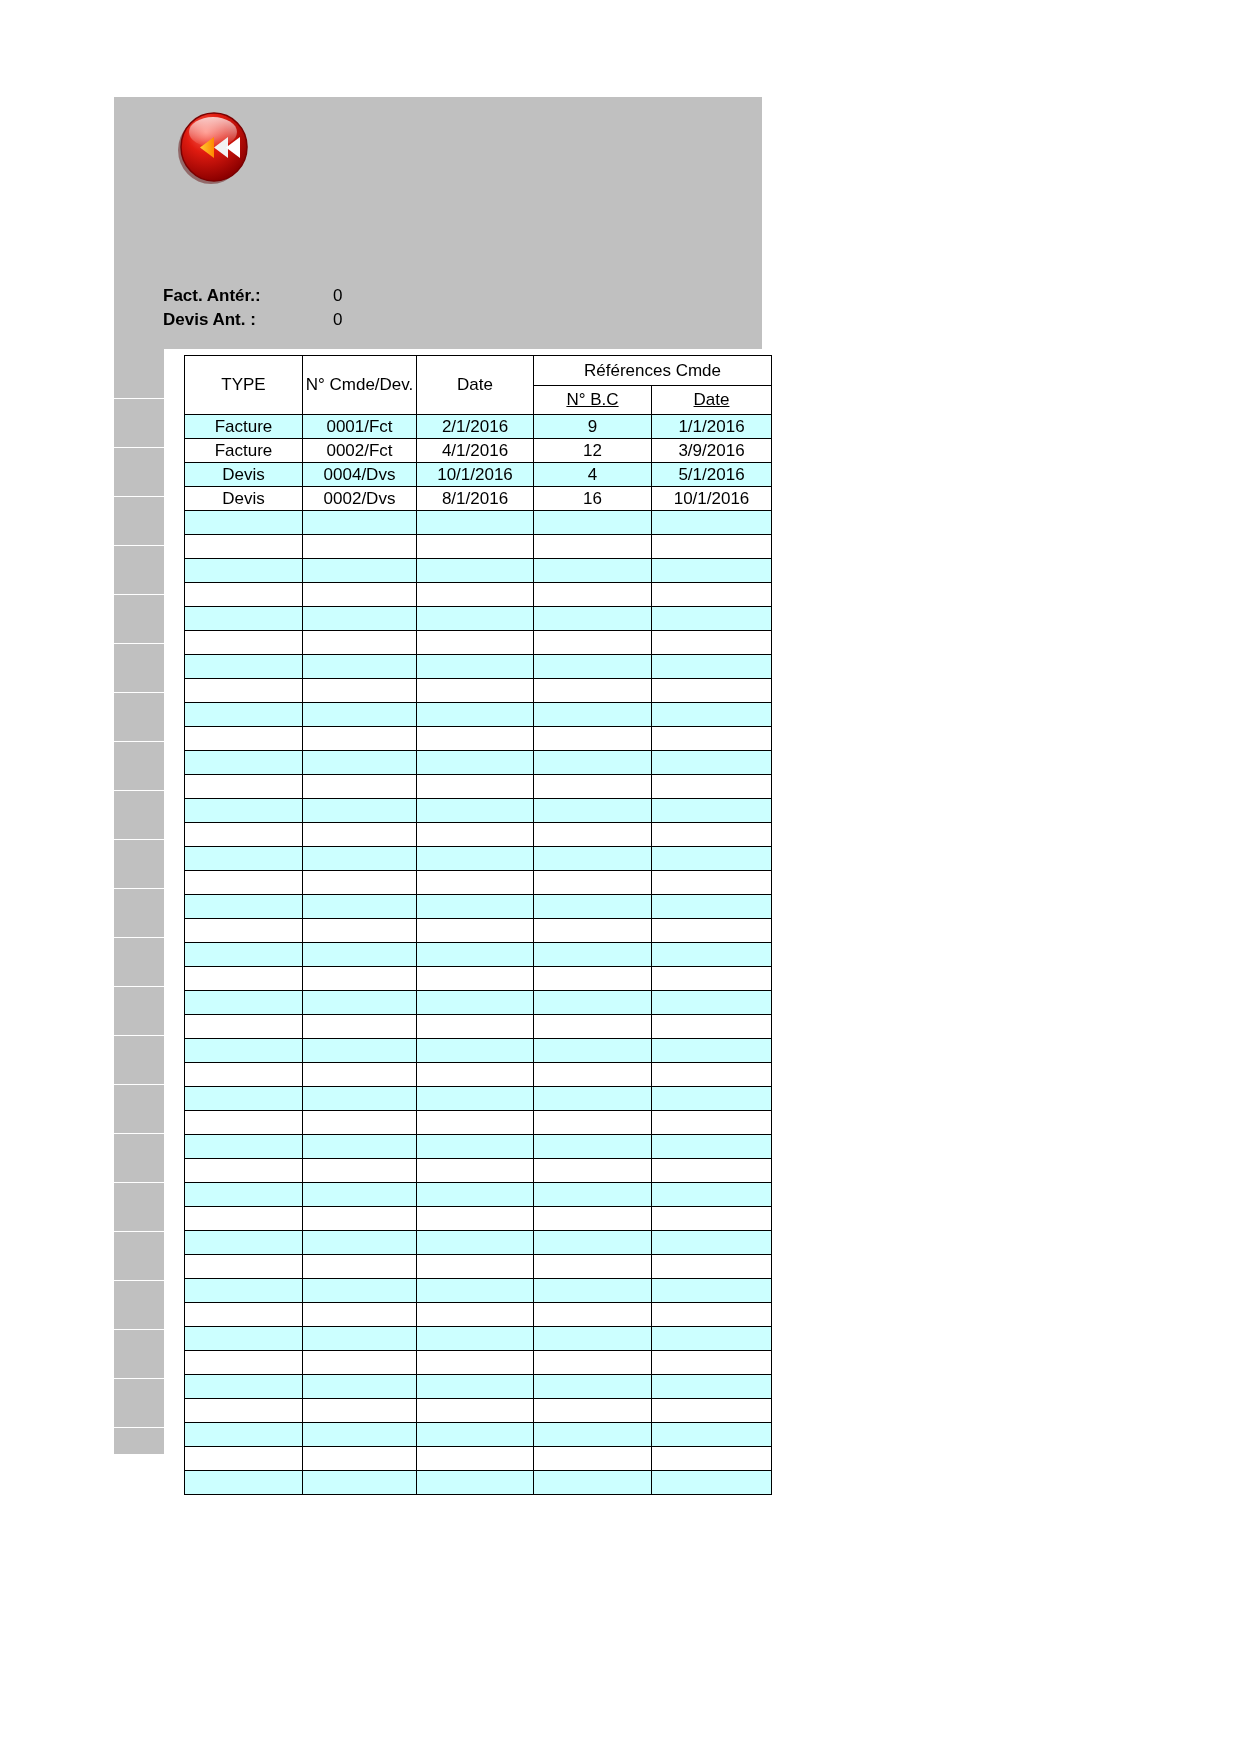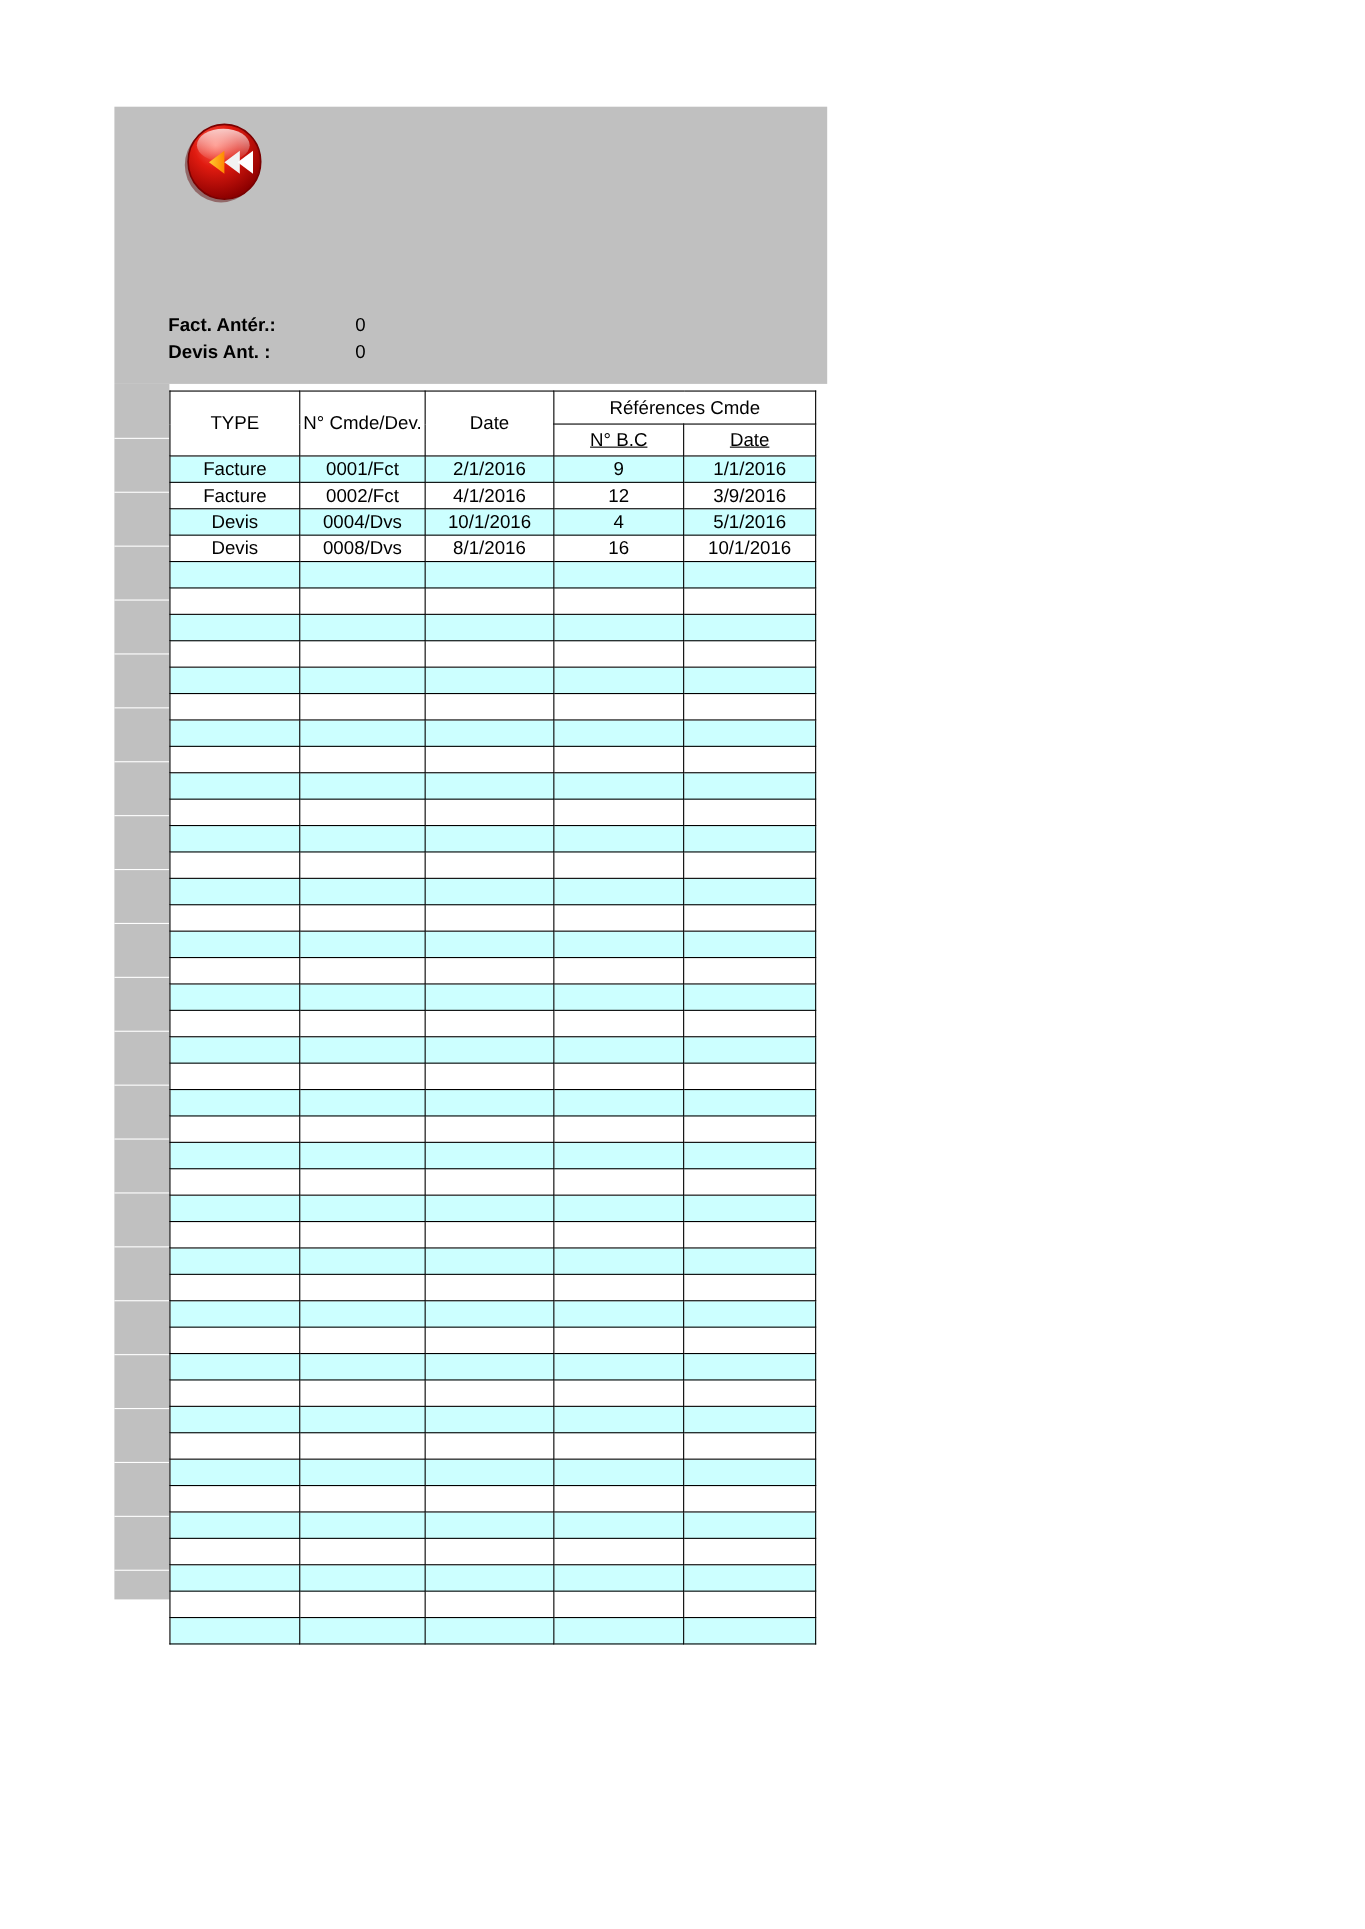--- a/index.html
+++ b/index.html
@@ -2,21 +2,21 @@
 <html><head>
 <meta charset="utf-8">
 <style>
   html,body{margin:0;padding:0;}
   body{
     width:1241px;height:1754px;background:#ffffff;
     font-family:"Liberation Sans", sans-serif;
     -webkit-font-smoothing:antialiased;
     overflow:hidden;position:relative;
   }
-  #sheet{position:absolute;left:8px;top:0;width:1121px;height:1754px;}
+  #sheet{position:absolute;left:18px;top:0;width:1121px;height:1754px;}
 
   
   .banner{
     position:absolute;left:96px;top:97px;width:648px;height:252px;
     background:#c0c0c0;
   }
   .logo-btn{
     position:absolute;left:152px;top:108px;width:86px;height:78px;
   }
   .logo-btn svg{display:block;width:86px;height:78px;}
@@ -34,21 +34,21 @@
   
   .gutter{
     position:absolute;left:96px;top:349px;width:50px;height:1105px;
     background:#c0c0c0;
   }
   .gutter-line{
     position:absolute;left:96px;width:50px;height:1px;background:#ffffff;
   }
 
   
-  #tablewrap{position:absolute;left:146px;top:355px;}
+  #tablewrap{position:absolute;left:146px;top:355px;padding-left:20px;}
   table.grid{border-collapse:collapse;table-layout:fixed;}
   table.grid td, table.grid th{
     border:1px solid #000000;
     padding:0;margin:0;
     font-size:17px;font-weight:normal;color:#000000;
     text-align:center;vertical-align:middle;
     background:#ffffff;
     font-family:"Liberation Sans", sans-serif;
   }
   col.c0{width:118px;}
@@ -177,21 +177,21 @@
           </tr>
           <tr class="alt">
             <td class="cell">Devis</td>
             <td class="cell">0004/Dvs</td>
             <td class="cell">10/1/2016</td>
             <td class="cell">4</td>
             <td class="cell">5/1/2016</td>
           </tr>
           <tr class="plain">
             <td class="cell">Devis</td>
-            <td class="cell">0008/Dvs</td>
+            <td class="cell">0002/Dvs</td>
             <td class="cell">8/1/2016</td>
             <td class="cell">16</td>
             <td class="cell">10/1/2016</td>
           </tr>
           <tr class="alt">
             <td class="cell"></td>
             <td class="cell"></td>
             <td class="cell"></td>
             <td class="cell"></td>
             <td class="cell"></td>

